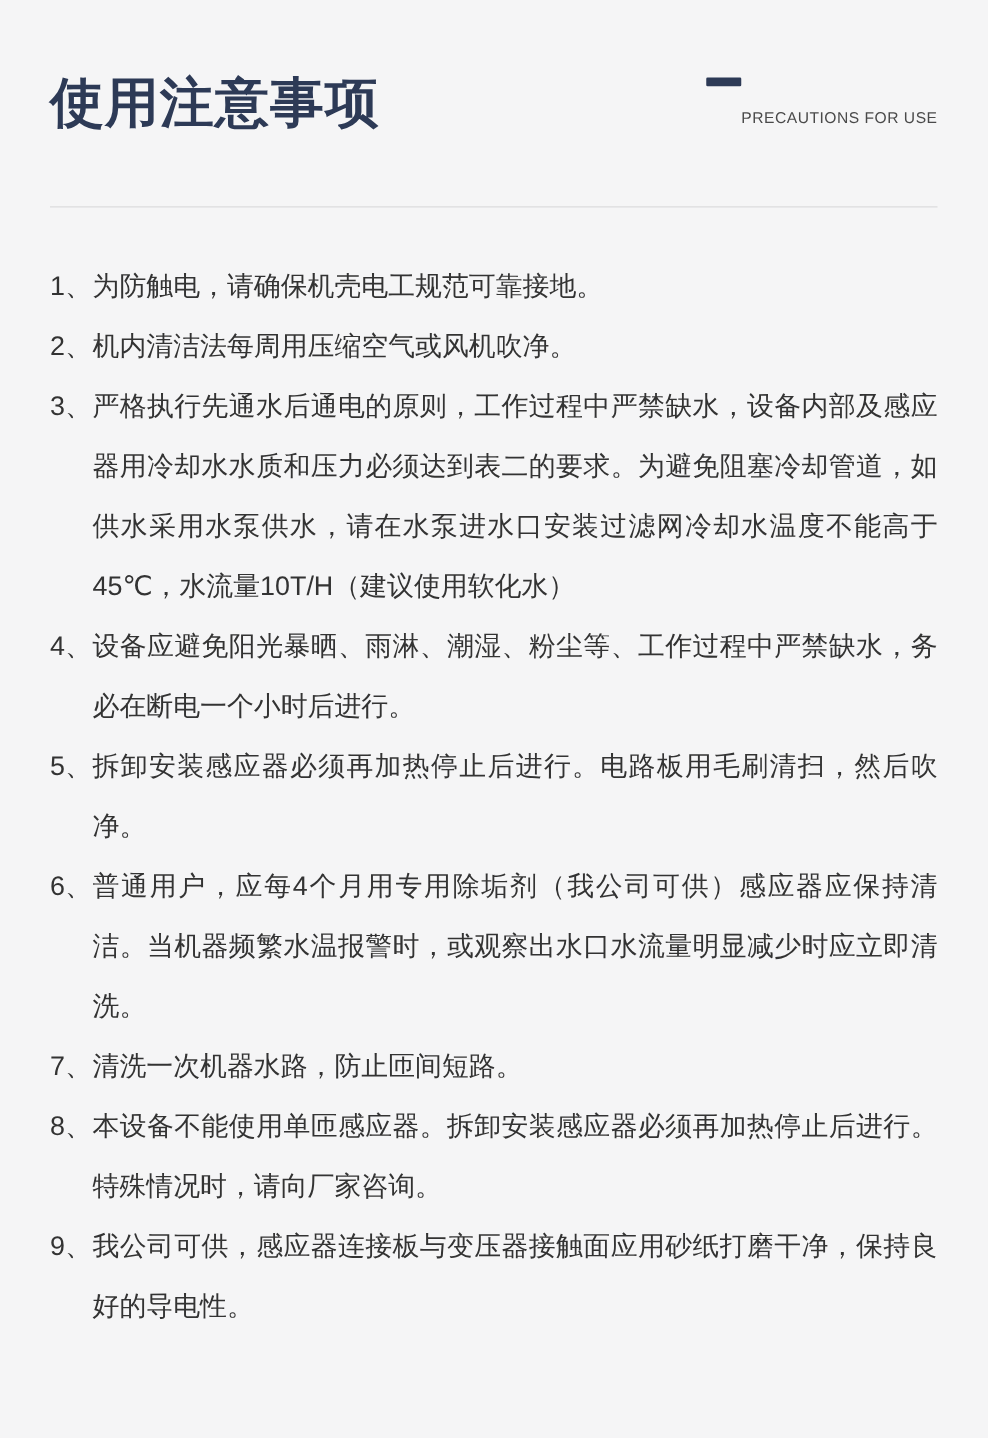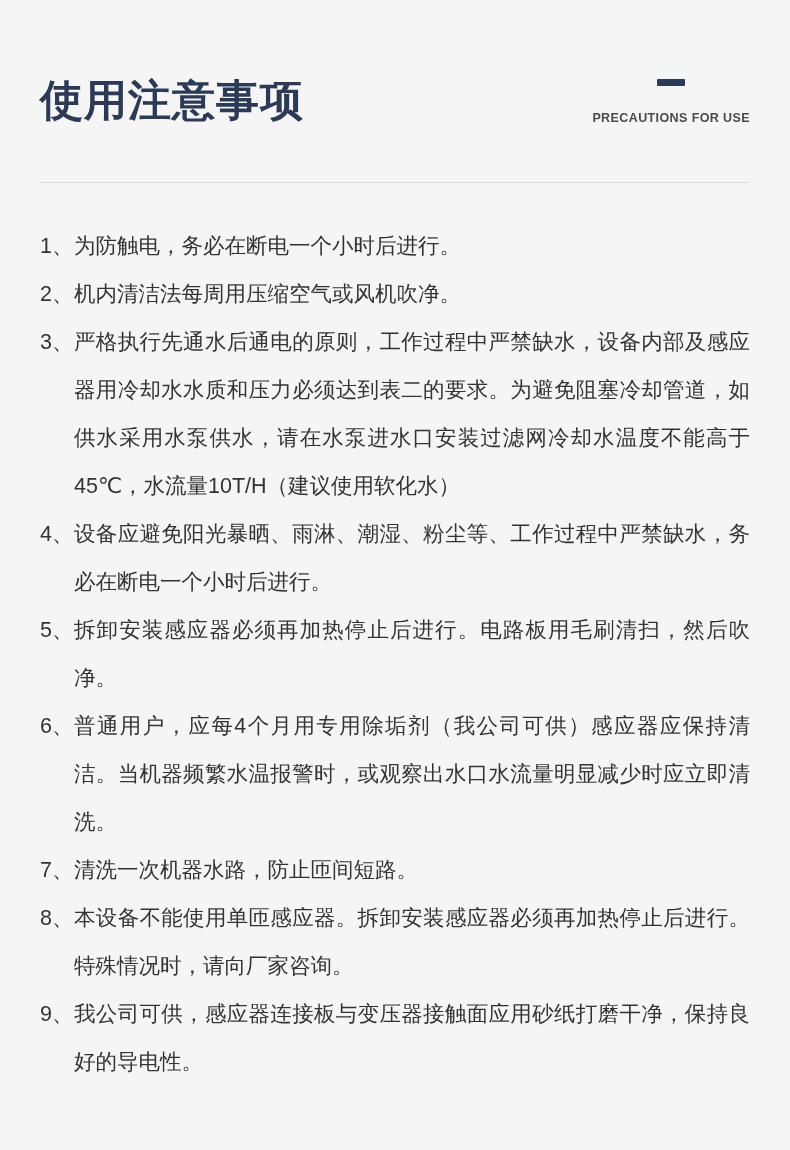--- a/index.html
+++ b/index.html
@@ -14,38 +14,36 @@
     overflow: hidden;
   }
   .page {
     width: 790px;
     height: 1150px;
     padding: 0 40px;
     position: relative;
   }
   
   .header {
-    padding-top: 76px;
+    padding-top: 59px;
     display: flex;
     justify-content: space-between;
     align-items: flex-start;
   }
   .page-title {
     font-size: 43px;
     line-height: 49px;
     font-weight: 700;
     color: #2d3a56;
     letter-spacing: 1px;
   }
   .header-right {
     display: flex;
-    flex-direction: column;
-    align-items: center;
+    align-items: flex-start;
     padding-top: 3px;
-    font-weight: bold;
   }
   .accent-dash {
     width: 28px;
     height: 7px;
     background: #2d3a56;
     border-radius: 1px;
   }
   .subtitle-en {
     margin-top: 25px;
     font-size: 12.5px;
@@ -92,21 +90,21 @@
       <span class="subtitle-en">PRECAUTIONS FOR USE</span>
     </div>
   </div>
 
   <div class="divider"></div>
 
   <div class="list">
 
       <div class="list-item">
         <span class="item-number">1、</span>
-        <span class="item-text">为防触电，务必在断电一个小时后进行。</span>
+        <span class="item-text">为防触电，请确保机壳电工规范可靠接地。</span>
       </div>
 
       <div class="list-item">
         <span class="item-number">2、</span>
         <span class="item-text">机内清洁法每周用压缩空气或风机吹净。</span>
       </div>
 
       <div class="list-item">
         <span class="item-number">3、</span>
         <span class="item-text">严格执行先通水后通电的原则，工作过程中严禁缺水，设备内部及感应器用冷却水水质和压力必须达到表二的要求。为避免阻塞冷却管道，如供水采用水泵供水，请在水泵进水口安装过滤网冷却水温度不能高于45℃，水流量10T/H（建议使用软化水）</span>

